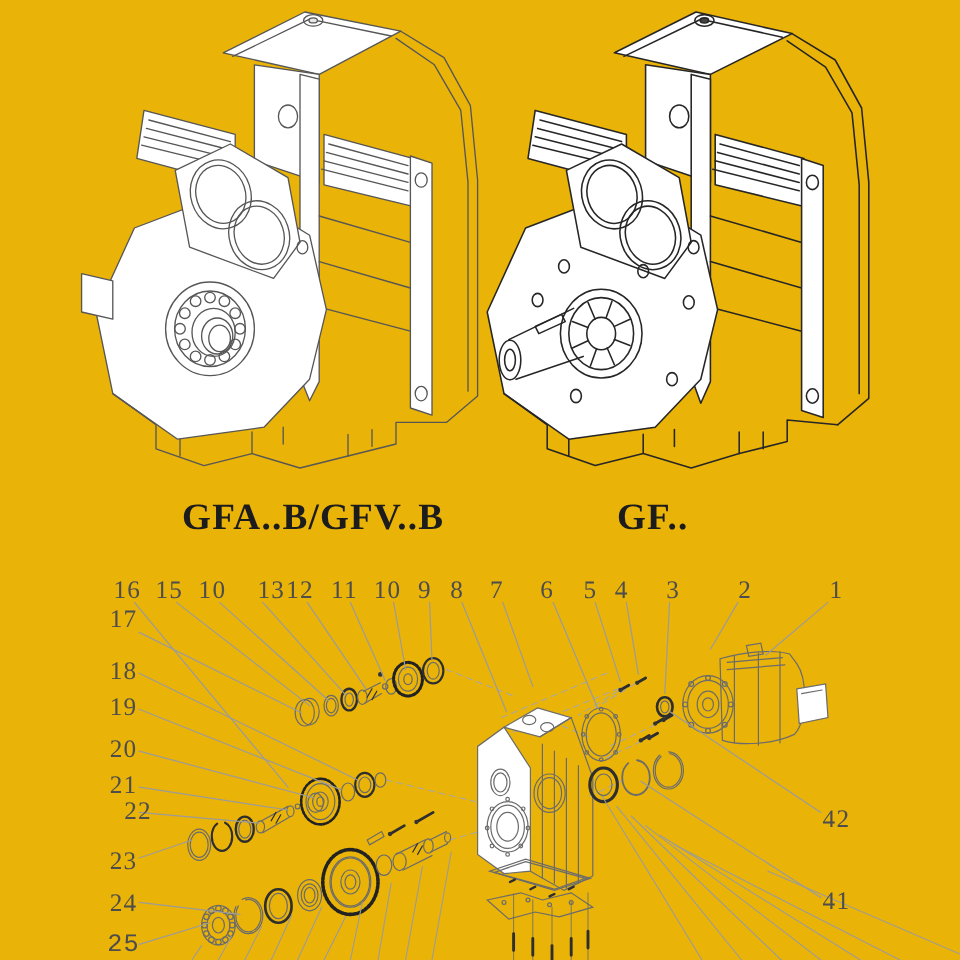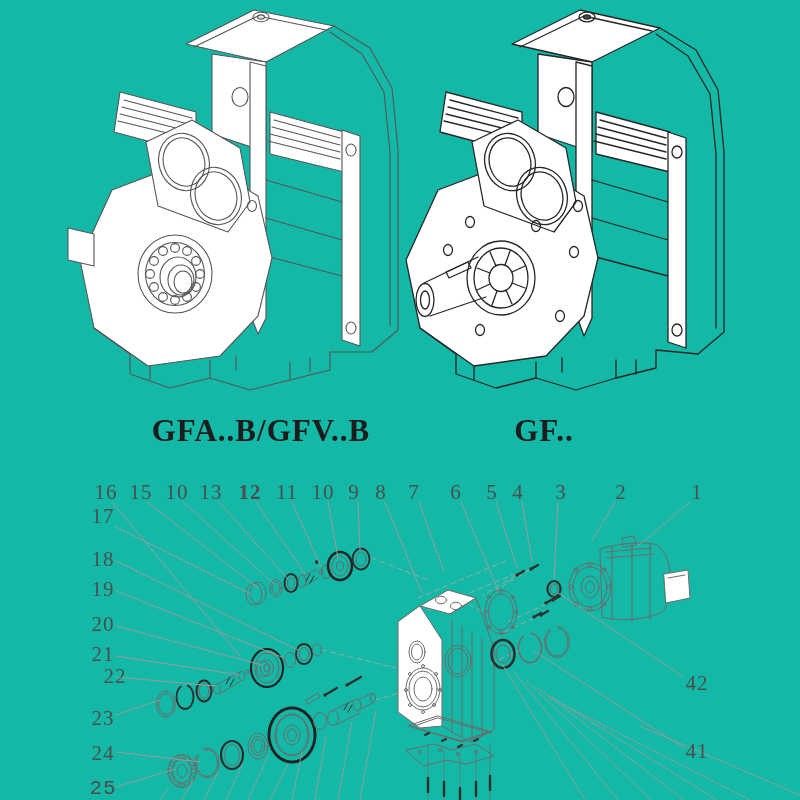--- a/index.html
+++ b/index.html
@@ -1,16 +1,16 @@
 <!DOCTYPE html>
 <html><head>
 <meta charset="utf-8">
 <style>
   html,body{margin:0;padding:0;background:#fff;}
-  #page{position:relative;width:800px;height:800px;background:#14b8a6;overflow:hidden;
+  #page{position:relative;width:800px;height:800px;background:#eab308;overflow:hidden;
         font-family:"Liberation Serif","DejaVu Serif",serif;}
   #art{position:absolute;left:0;top:0;}
   .model-label{position:absolute;font-weight:bold;color:#1c1c1c;font-size:31px;
                letter-spacing:1px;white-space:nowrap;transform:translateX(-50%);}
   .callout{position:absolute;font-size:21px;color:#4d4d4d;transform:translate(-50%,-50%);
            letter-spacing:1px;}
 </style>
 </head>
 <body>
 
@@ -374,22 +374,22 @@
     </g>
   </g>
 </svg>
 
   <div class="model-label" style="left:261px;top:413px;">GFA..B/GFV..B</div>
   <div class="model-label" style="left:544px;top:413px;">GF..</div>
 
   <span class="callout" style="left:106px;top:492px;">16</span>
   <span class="callout" style="left:141px;top:492px;">15</span>
   <span class="callout" style="left:177px;top:492px;">10</span>
-  <span class="callout" style="left:211px;top:492px;">13</span>
-  <span class="callout" style="left:250px;top:492px;font-weight:bold;">12</span>
+  <span class="callout" style="left:226px;top:492px;">13</span>
+  <span class="callout" style="left:250px;top:492px;">12</span>
   <span class="callout" style="left:287px;top:492px;text-align:center;">11</span>
   <span class="callout" style="left:323px;top:492px;">10</span>
   <span class="callout" style="left:354px;top:492px;">9</span>
   <span class="callout" style="left:381px;top:492px;">8</span>
   <span class="callout" style="left:414px;top:492px;">7</span>
   <span class="callout" style="left:456px;top:492px;">6</span>
   <span class="callout" style="left:492px;top:492px;">5</span>
   <span class="callout" style="left:518px;top:492px;">4</span>
   <span class="callout" style="left:561px;top:492px;">3</span>
   <span class="callout" style="left:621px;top:492px;">2</span>

